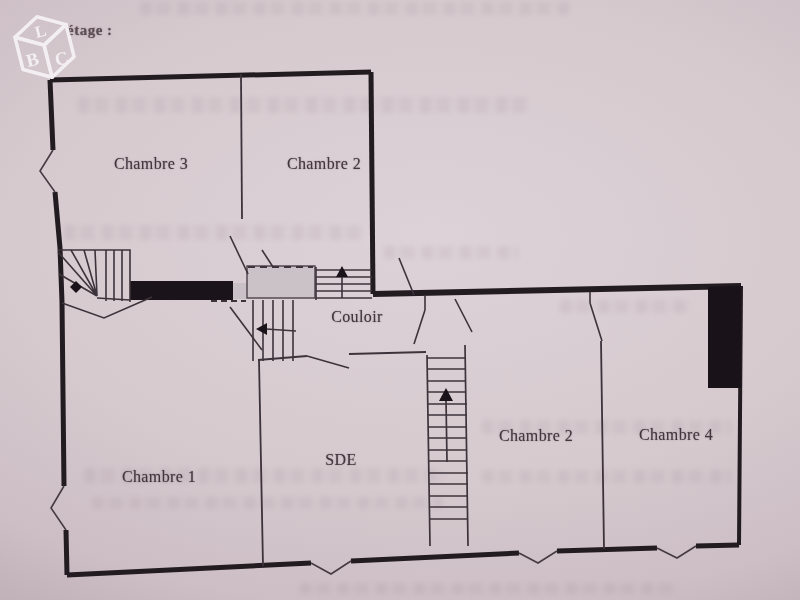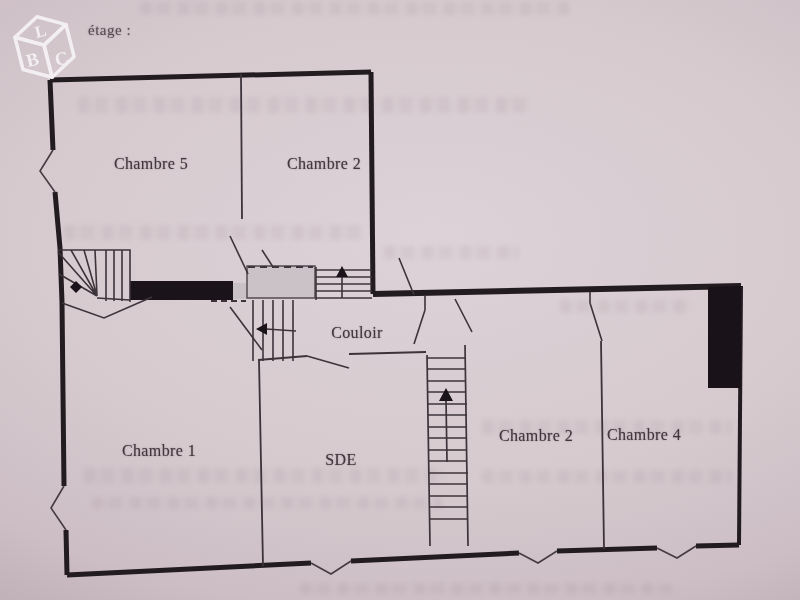--- a/index.html
+++ b/index.html
@@ -20,22 +20,22 @@
     opacity:.14;
     border-radius:2px;
   }
   .plan-svg{position:absolute;left:0;top:0;}
   .room-label{
     position:absolute;transform:translate(-50%,-50%);
     color:#43363e;font-size:16px;letter-spacing:.4px;white-space:nowrap;
     text-shadow:0 0 1.4px rgba(67,54,62,.55);
   }
   .floor-note{
-    position:absolute;left:88px;top:22px;
-    color:#5c4c54;font-size:15px;font-weight:400;letter-spacing:.5px;
+    position:absolute;left:67px;top:22px;
+    color:#5c4c54;font-size:15px;font-weight:700;letter-spacing:.5px;
     text-shadow:0 0 1.6px rgba(92,76,84,.6);
   }
   .logo{position:absolute;left:6px;top:4px;}
 </style>
 </head>
 <body>
 
 <div class="photo">
 
   <div class="bleed" style="left:140px;top:2px;width:430px;height:13px"></div>
@@ -153,27 +153,27 @@
       <line x1="429" y1="473" x2="468" y2="473"></line>
       <line x1="429" y1="484" x2="468" y2="484"></line>
       <line x1="430" y1="496" x2="468" y2="496"></line>
       <line x1="430" y1="507" x2="468" y2="507"></line>
       <line x1="430" y1="519" x2="468" y2="519"></line>
       <line x1="447" y1="462" x2="446" y2="399"></line>
       <polygon points="446,388 439,401 453,401" fill="#1a1319" stroke="none"></polygon>
     </g>
   </svg>
 
-  <div class="room-label" style="left:151px;top:164px">Chambre 5</div>
+  <div class="room-label" style="left:151px;top:164px">Chambre 3</div>
   <div class="room-label" style="left:324px;top:164px">Chambre 2</div>
-  <div class="room-label" style="left:357px;top:333px">Couloir</div>
-  <div class="room-label" style="left:159px;top:451px">Chambre 1</div>
+  <div class="room-label" style="left:357px;top:317px">Couloir</div>
+  <div class="room-label" style="left:159px;top:477px">Chambre 1</div>
   <div class="room-label" style="left:341px;top:460px">SDE</div>
   <div class="room-label" style="left:536px;top:436px">Chambre 2</div>
-  <div class="room-label" style="left:644px;top:435px">Chambre 4</div>
+  <div class="room-label" style="left:676px;top:435px">Chambre 4</div>
 
   <div class="floor-note">étage :</div>
 
   <svg class="logo" width="78" height="84" viewBox="0 0 80 86">
     <g transform="rotate(-14 40 46)" stroke="#f3eef1" stroke-width="3.6" fill="none" stroke-linejoin="round">
       <polygon points="40,12 67,27 40,42 13,27"></polygon>
       <polygon points="13,27 40,42 40,76 13,61"></polygon>
       <polygon points="67,27 40,42 40,76 67,61"></polygon>
     </g>
     <g fill="#f3eef1" font-family="Liberation Serif, serif" font-weight="bold" transform="rotate(-14 40 46)" text-anchor="middle">

